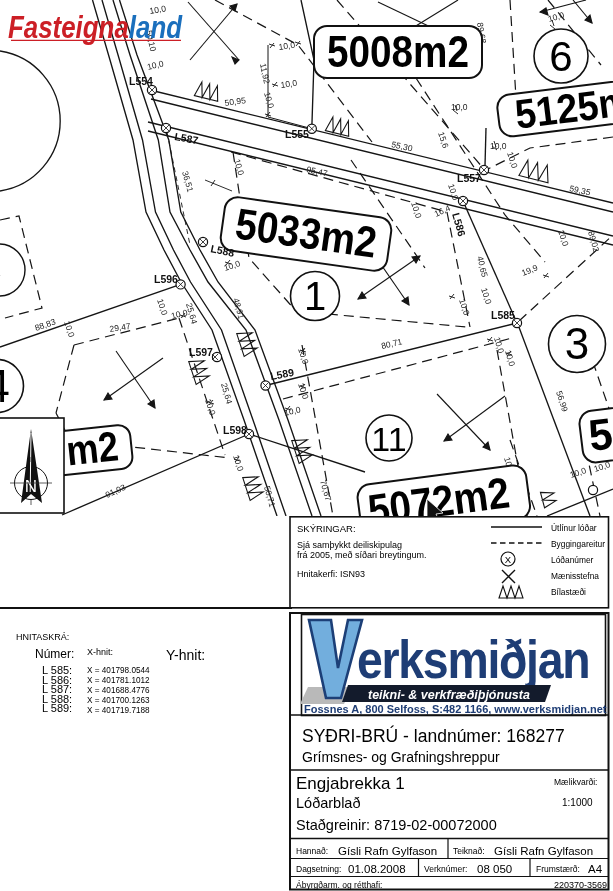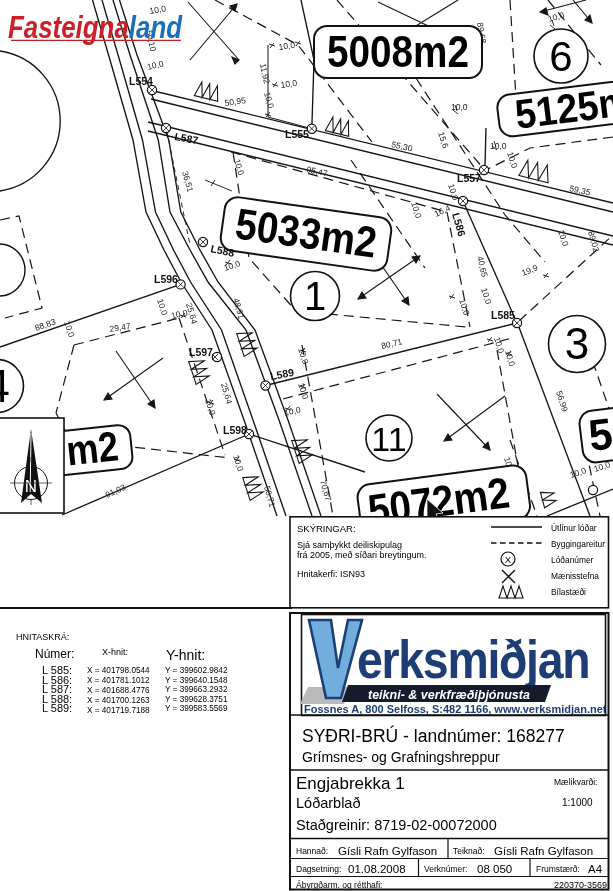--- a/index.html
+++ b/index.html
@@ -370,26 +370,25 @@
   <text x="551" y="79" font-size="8.4">Bílastæði</text>
 </svg>
 
 <div class="abs" style="left:0px;top:607px;width:292px;height:1.6px;background:#111"></div>
 
 <div class="abs" style="left:0px;top:626px;width:290px;height:280px;">
 
   <div class="abs" style="left:16px;top:6px;font-size:9px;">HNITASKRÁ:</div>
 
   <div class="abs" style="left:35px;top:21px;font-size:12px;">Númer:</div>
-  <div class="abs" style="left:87px;top:21px;font-size:9px;margin-left:15px;">X-hnit:</div>
+  <div class="abs" style="left:87px;top:21px;font-size:9px;">X-hnit:</div>
   <div class="abs" style="left:166px;top:21px;font-size:14px;">Y-hnit:</div>
 
   <div class="abs" style="left:42px;top:40px;font-size:11px;line-height:9.5px;">L 585:<br>L 586:<br>L 587:<br>L 588:<br>L 589:</div>
   <div class="abs" style="left:87px;top:40px;font-size:8.2px;line-height:10px;">X = 401798.0544<br>X = 401781.1012<br>X = 401688.4776<br>X = 401700.1263<br>X = 401719.7188</div>
-  <div class="abs" style="left:165px;top:40px;font-size:8.2px;line-height:9.5px;">Y = 399602.9842<br>Y = 399640.1548<br>Y = 399663.2932<br>Y = 399628.3751<br>Y = 399583.5569</div>
 </div>
 
 <svg class="abs" style="left:0px;top:611px" width="613" height="280" viewBox="0 0 613 280">
   <rect x="290" y="2" width="318.5" height="276.5" fill="#fff" stroke="#111" stroke-width="2"></rect>
 
   <rect x="301.5" y="3.5" width="304" height="101" fill="#fff" stroke="#111" stroke-width="1.6"></rect>
 
   <path d="M308,76 L352,76 L344,93 L300,93 Z" fill="#b9b9b9"></path>
 
   <text x="0" y="0" font-size="54" font-weight="bold" fill="#1e3d75" transform="translate(357,67) scale(0.86 1)" style="letter-spacing:-1.5px;">erksmiðjan</text>

